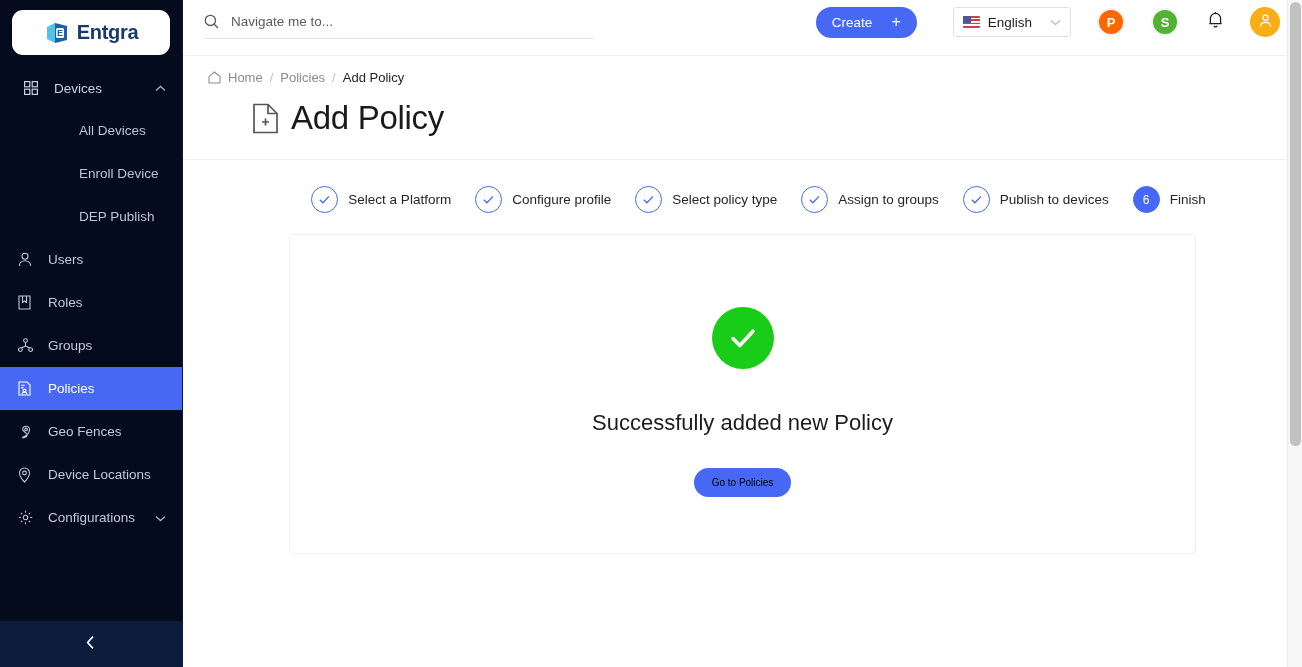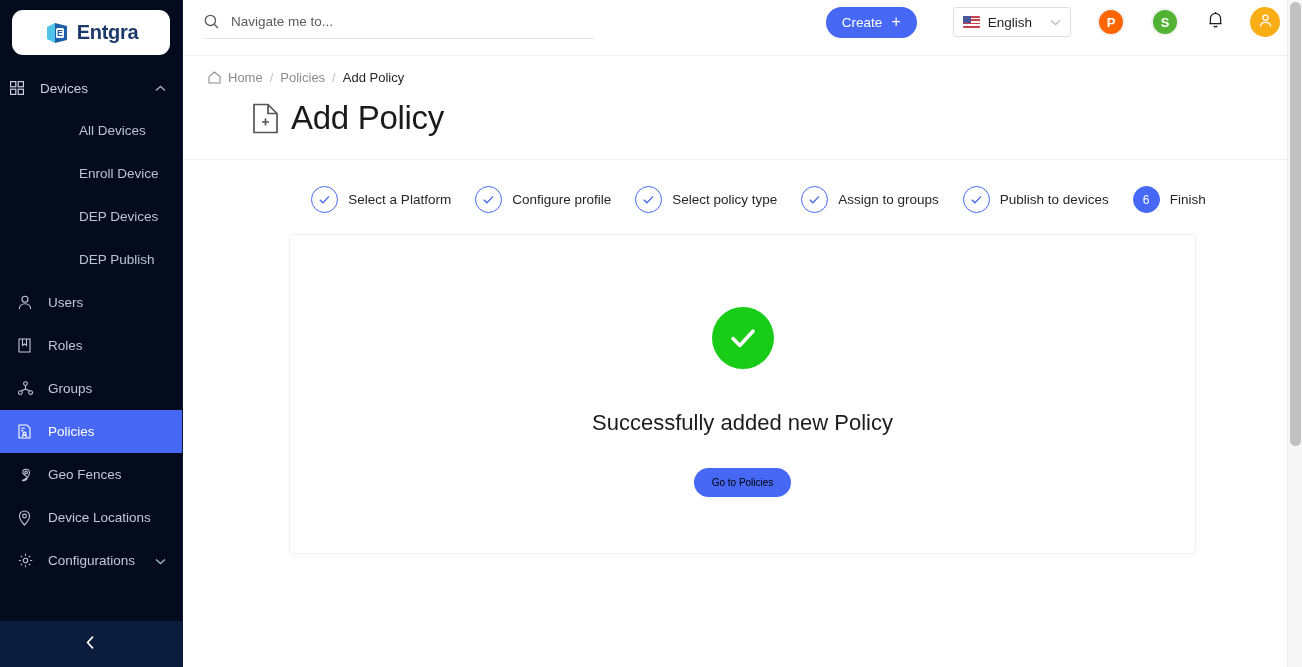--- a/index.html
+++ b/index.html
@@ -56,21 +56,21 @@
 
   .nav-scroll {
     flex: 1 1 auto;
     overflow: hidden;
   }
 
   .nav-group-header {
     display: flex;
     align-items: center;
     height: 42px;
-    padding: 0 16px 0 10px;
+    padding: 0 16px 0 24px;
     cursor: pointer;
     color: #c9d2e0;
     font-size: 13.5px;
   }
   .nav-group-header .ico { width: 18px; margin-right: 12px; display:flex; align-items:center; color:#c9d2e0;}
   .nav-group-header .lbl { flex: 1 1 auto; }
   .nav-group-header .chev { color: #9fb0c9; font-size: 11px; }
 
   .nav-sub {
     background: #030b1c;
@@ -165,21 +165,21 @@
     background: #4668f5;
     color: #ffffff;
     border: none;
     border-radius: 17px;
     height: 31px;
     padding: 0 16px;
     font-size: 13.5px;
     font-family: "Liberation Sans", sans-serif;
     display: flex;
     align-items: center;
-    gap: 9px;
+    gap: 19px;
     cursor: pointer;
   }
   .create-btn .plus { font-size: 16px; line-height: 1; }
 
   .lang-select {
     margin-left: 36px;
     height: 30px;
     border: 1px solid #e0e0e0;
     border-radius: 3px;
     display: flex;
@@ -411,23 +411,20 @@
       </div>
 
       <div class="nav-sub">
         <div class="nav-item">
           <span class="lbl">All Devices</span>
         </div>
         <div class="nav-item">
           <span class="lbl">Enroll Device</span>
         </div>
         <div class="nav-item">
-          <span class="lbl">DEP Devices</span>
-        </div>
-        <div class="nav-item">
           <span class="lbl">DEP Publish</span>
         </div>
       </div>
 
       <div class="nav-item">
         <span class="ico">
           <svg width="14" height="15" viewBox="0 0 14 15" fill="none" stroke="#c0cad9" stroke-width="1.1">
             <circle cx="7" cy="4.2" r="3"></circle>
             <path d="M1.4 14c0-3.1 2.5-5.2 5.6-5.2s5.6 2.1 5.6 5.2"></path>
           </svg>

